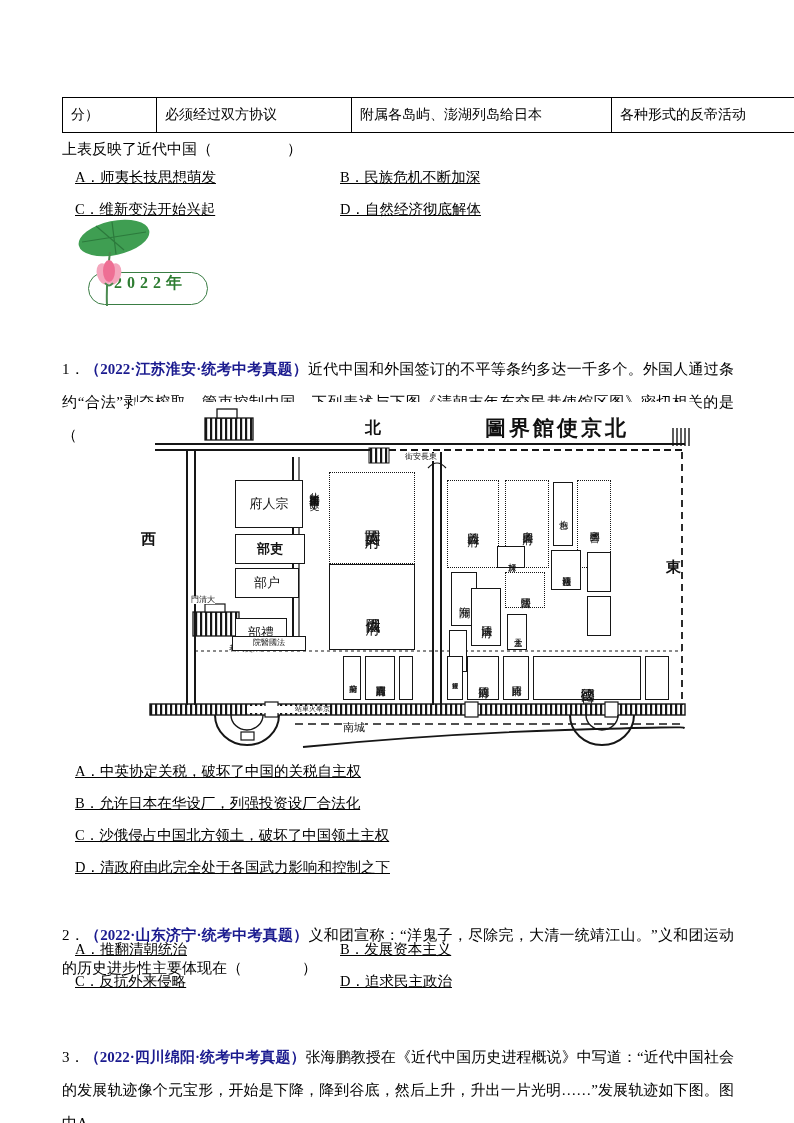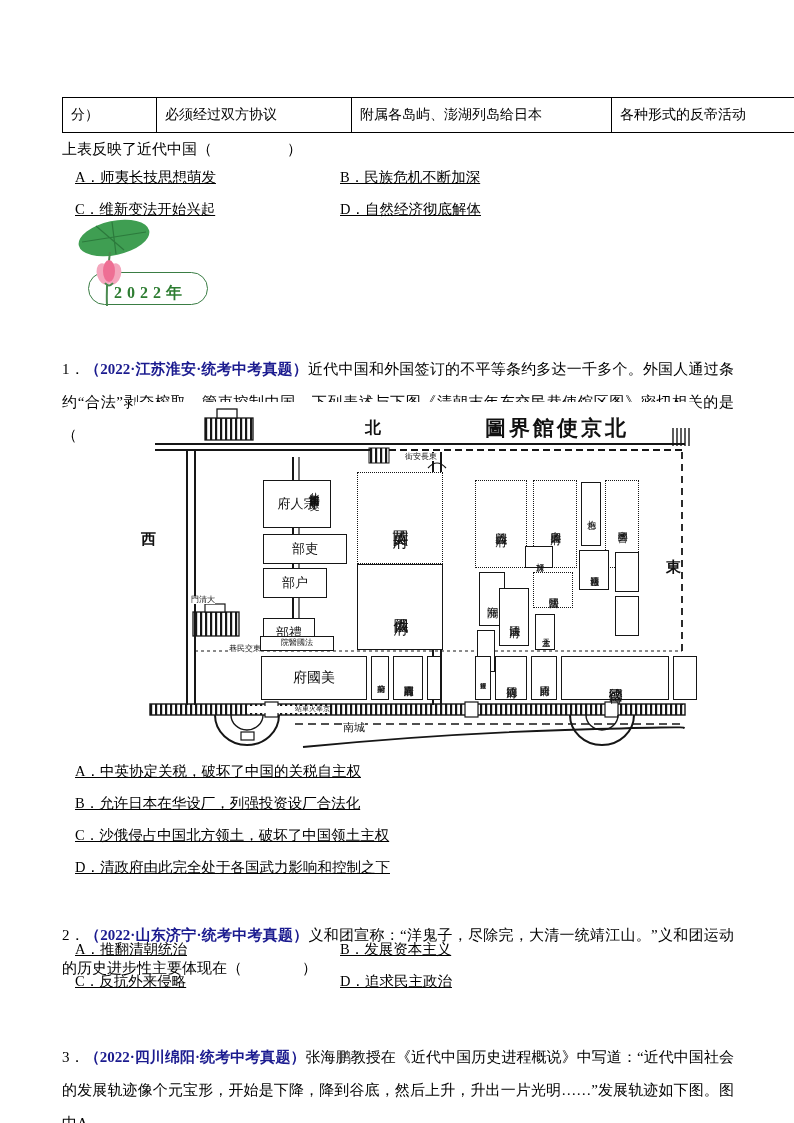--- a/index.html
+++ b/index.html
@@ -5,27 +5,27 @@
   html,body{margin:0;padding:0;background:#ffffff;}
   body{width:794px;height:1123px;position:relative;font-family:"Liberation Serif","DejaVu Serif",serif;color:#000;overflow:hidden;}
   .abs{position:absolute;}
   table.frag{border-collapse:collapse;table-layout:fixed;}
   table.frag td{border:1.7px solid #000;font-size:14px;padding:0 8px;height:34px;vertical-align:middle;white-space:nowrap;overflow:hidden;}
   .stem{font-size:15px;white-space:nowrap;}
   .opt{position:absolute;font-size:14.5px;white-space:nowrap;text-decoration:underline;}
   .para{position:absolute;width:672px;font-size:15px;line-height:33px;text-align:justify;margin-top:39px;}
   .src{color:#1b1b8f;font-weight:bold;}
   .badge{position:absolute;box-sizing:border-box;border:1.6px solid #3a7d44;border-radius:17px;background:#fff;
-         display:flex;align-items:flex-end;justify-content:center;color:#2e7d32;font-weight:bold;
+         display:flex;align-items:flex-start;justify-content:center;color:#2e7d32;font-weight:bold;
          font-size:16px;letter-spacing:5px;z-index:1;padding-left:5px;}
   .lotus{z-index:2;}
   
   .map{position:absolute;background:#fff;}
   .bx{position:absolute;box-sizing:border-box;border:1.5px solid #161616;background:#fff;
-      display:flex;align-items:center;justify-content:center;color:#111;text-align:center;line-height:1.05;margin-left:28px;}
+      display:flex;align-items:center;justify-content:center;color:#111;text-align:center;line-height:1.05;}
   .dot{border:1.6px dotted #161616;}
   .v{writing-mode:vertical-rl;letter-spacing:1px;}
   .ml{position:absolute;color:#111;line-height:1;white-space:nowrap;background:#fff;}
 </style>
 </head>
 <body>
 
 <table class="frag abs" style="left:62px;top:97px;width:669px;">
   <tbody>
       <tr>
@@ -126,21 +126,21 @@
   <div class="ml" style="left:208px;top:320px;font-size:11px;">南城</div>
 
   <div class="ml" style="left:270px;top:51px;font-size:8px;">街安長東</div>
   <div class="ml" style="left:94px;top:243px;font-size:8px;">巷民交東</div>
   <div class="ml" style="left:112px;top:304px;font-size:7px;padding-left:48px;">站車火奉京</div>
   <div class="ml" style="left:56px;top:194px;font-size:8px;">門清大</div>
 
   <div class="bx" style="left:100px;top:78px;width:68px;height:48px;font-size:13px;">
       <span>府人宗</span>
     </div>
-  <div class="bx" style="left:100px;top:132px;width:84px;height:30px;font-size:13px;">
+  <div class="bx" style="left:100px;top:132px;width:70px;height:30px;font-size:13px;font-weight:bold;">
       <span>部吏</span>
     </div>
   <div class="bx" style="left:100px;top:166px;width:64px;height:30px;font-size:13px;">
       <span>部户</span>
     </div>
   <div class="bx" style="left:100px;top:216px;width:52px;height:30px;font-size:13px;">
       <span>部禮</span>
     </div>
   <div class="bx" style="left:97px;top:234px;width:74px;height:15px;font-size:8px;">
       <span>院醫國法</span>
@@ -185,23 +185,20 @@
     </div>
   <div class="bx" style="left:372px;top:212px;width:20px;height:36px;">
       <span class="v" style="font-size:8px;letter-spacing:0;">天主堂</span>
     </div>
   <div class="bx" style="left:416px;top:148px;width:30px;height:40px;">
       <span class="v" style="font-size:9px;letter-spacing:0;">法國報台</span>
     </div>
   <div class="bx" style="left:452px;top:150px;width:24px;height:40px;"></div>
   <div class="bx" style="left:452px;top:194px;width:24px;height:40px;"></div>
 
-  <div class="bx" style="left:98px;top:254px;width:106px;height:44px;font-size:14px;">
-      <span>府國美</span>
-    </div>
   <div class="bx" style="left:208px;top:254px;width:18px;height:44px;">
       <span class="v" style="font-size:8px;letter-spacing:0;">荷蘭府</span>
     </div>
   <div class="bx" style="left:230px;top:254px;width:30px;height:44px;">
       <span class="v" style="font-size:10px;letter-spacing:0;">高麗國府</span>
     </div>
   <div class="bx" style="left:264px;top:254px;width:14px;height:44px;"></div>
   <div class="bx" style="left:312px;top:254px;width:16px;height:44px;">
       <span class="v" style="font-size:6px;letter-spacing:0;">滙豐銀行</span>
     </div>

